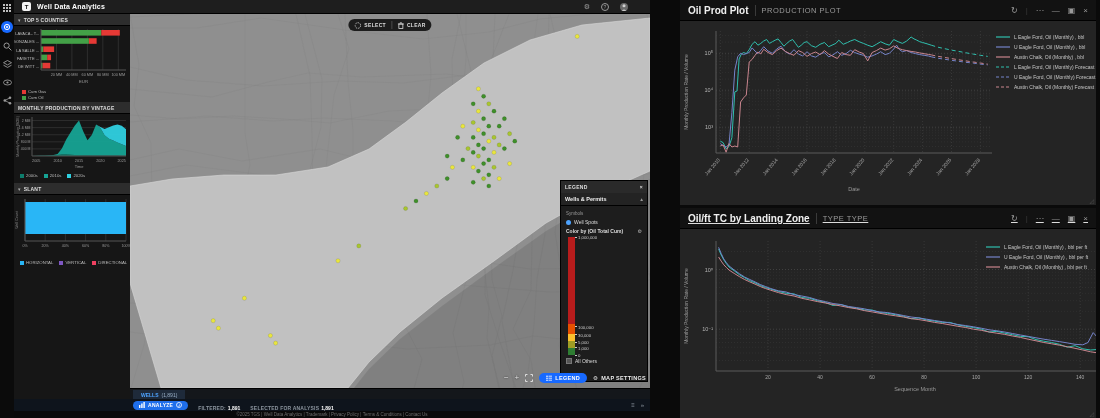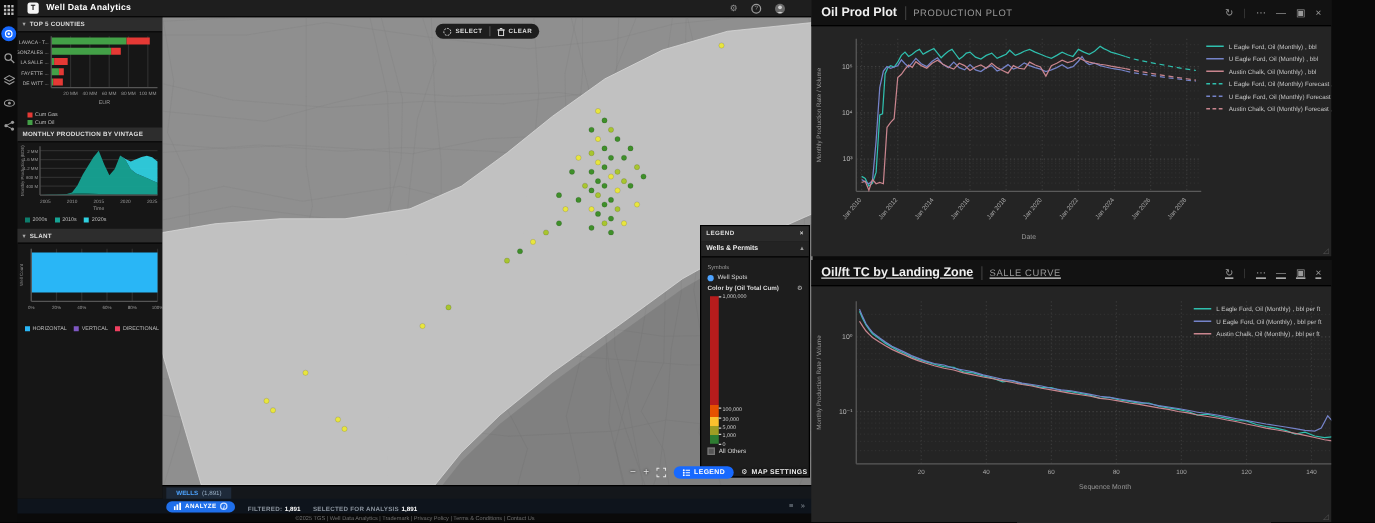--- a/index.html
+++ b/index.html
@@ -50,21 +50,21 @@
   #wells-tab .t1{color:#4da3ff;font-weight:bold;}
   #wells-tab .t2{color:#9ab0c6;}
   #analyze-bar{position:absolute;left:14px;top:399px;width:636px;height:12px;background:#0e141c;display:flex;align-items:center;padding-left:119px;box-sizing:border-box;gap:10px;}
   #analyze-pill{background:#1f6feb;border-radius:7px;height:9px;display:flex;align-items:center;gap:3px;padding:0 6px;color:#fff;font-size:5px;font-weight:bold;letter-spacing:.3px;}
   .info-circ{width:6px;height:6px;border-radius:50%;border:1px solid #cfe1ff;font-size:4px;display:flex;align-items:center;justify-content:center;box-sizing:border-box;font-style:italic;}
   .ab-lab{font-size:5px;color:#8b949e;font-weight:bold;letter-spacing:.2px;}
   .ab-val{font-size:5px;color:#fff;font-weight:bold;margin-left:2px;}
   #ab-right{margin-left:auto;margin-right:6px;display:flex;gap:6px;color:#8b949e;font-size:6px;}
   #app-footer{position:absolute;left:14px;top:411px;width:636px;height:7px;background:#0a0a0a;display:flex;align-items:center;justify-content:center;font-size:4.5px;color:#6e6e6e;}
   
-  .panel{position:absolute;left:649px;width:416px;background:#242424;overflow:hidden;}
+  .panel{position:absolute;left:680px;width:416px;background:#242424;overflow:hidden;}
   #panel-prod{top:0;height:205px;}
   #panel-tc{top:208px;height:210px;text-decoration:underline;}
   .panel-hd{height:21px;background:#121212;border-bottom:1px solid #000;display:flex;align-items:center;padding:0 8px;box-sizing:border-box;}
   .panel-title{font-size:10px;font-weight:bold;color:#f0f0f0;}
   .panel-sep{width:1px;height:11px;background:#3a3a3a;margin:0 6px;}
   .panel-sub{font-size:7.5px;color:#9a9a9a;letter-spacing:.5px;text-align:center;}
   .panel-icons{margin-left:auto;display:flex;gap:8px;align-items:center;color:#9a9a9a;font-size:8px;}
   .corner{position:absolute;right:2px;bottom:1px;color:#555;font-size:6px;}
   svg{display:block;}
 </style>
@@ -562,21 +562,21 @@
         <line x1="316" x2="330" y1="66" y2="66" stroke="#c9858e" stroke-width="1.2" stroke-dasharray="3,2"></line>
         <text x="334" y="68" font-size="5" fill="#c7c7c7" text-anchor="start" font-family="Liberation Sans, DejaVu Sans, sans-serif">Austin Chalk, Oil (Monthly) Forecast , bbl</text>
       </svg>
     <span class="corner">◿</span>
   </section>
 
   <section class="panel" id="panel-tc">
     <div class="panel-hd">
       <span class="panel-title">Oil/ft TC by Landing Zone</span>
       <span class="panel-sep"></span>
-      <span class="panel-sub">SALLE CURVE</span>
+      <span class="panel-sub">TYPE TYPE</span>
       <span class="panel-icons">
           <span>↻</span>
           <span style="color: rgb(58, 58, 58);">|</span>
           <span>⋯</span>
           <span>—</span>
           <span>▣</span>
           <span>×</span>
         </span>
     </div>
     <svg id="chart-tc" width="448" height="189">

